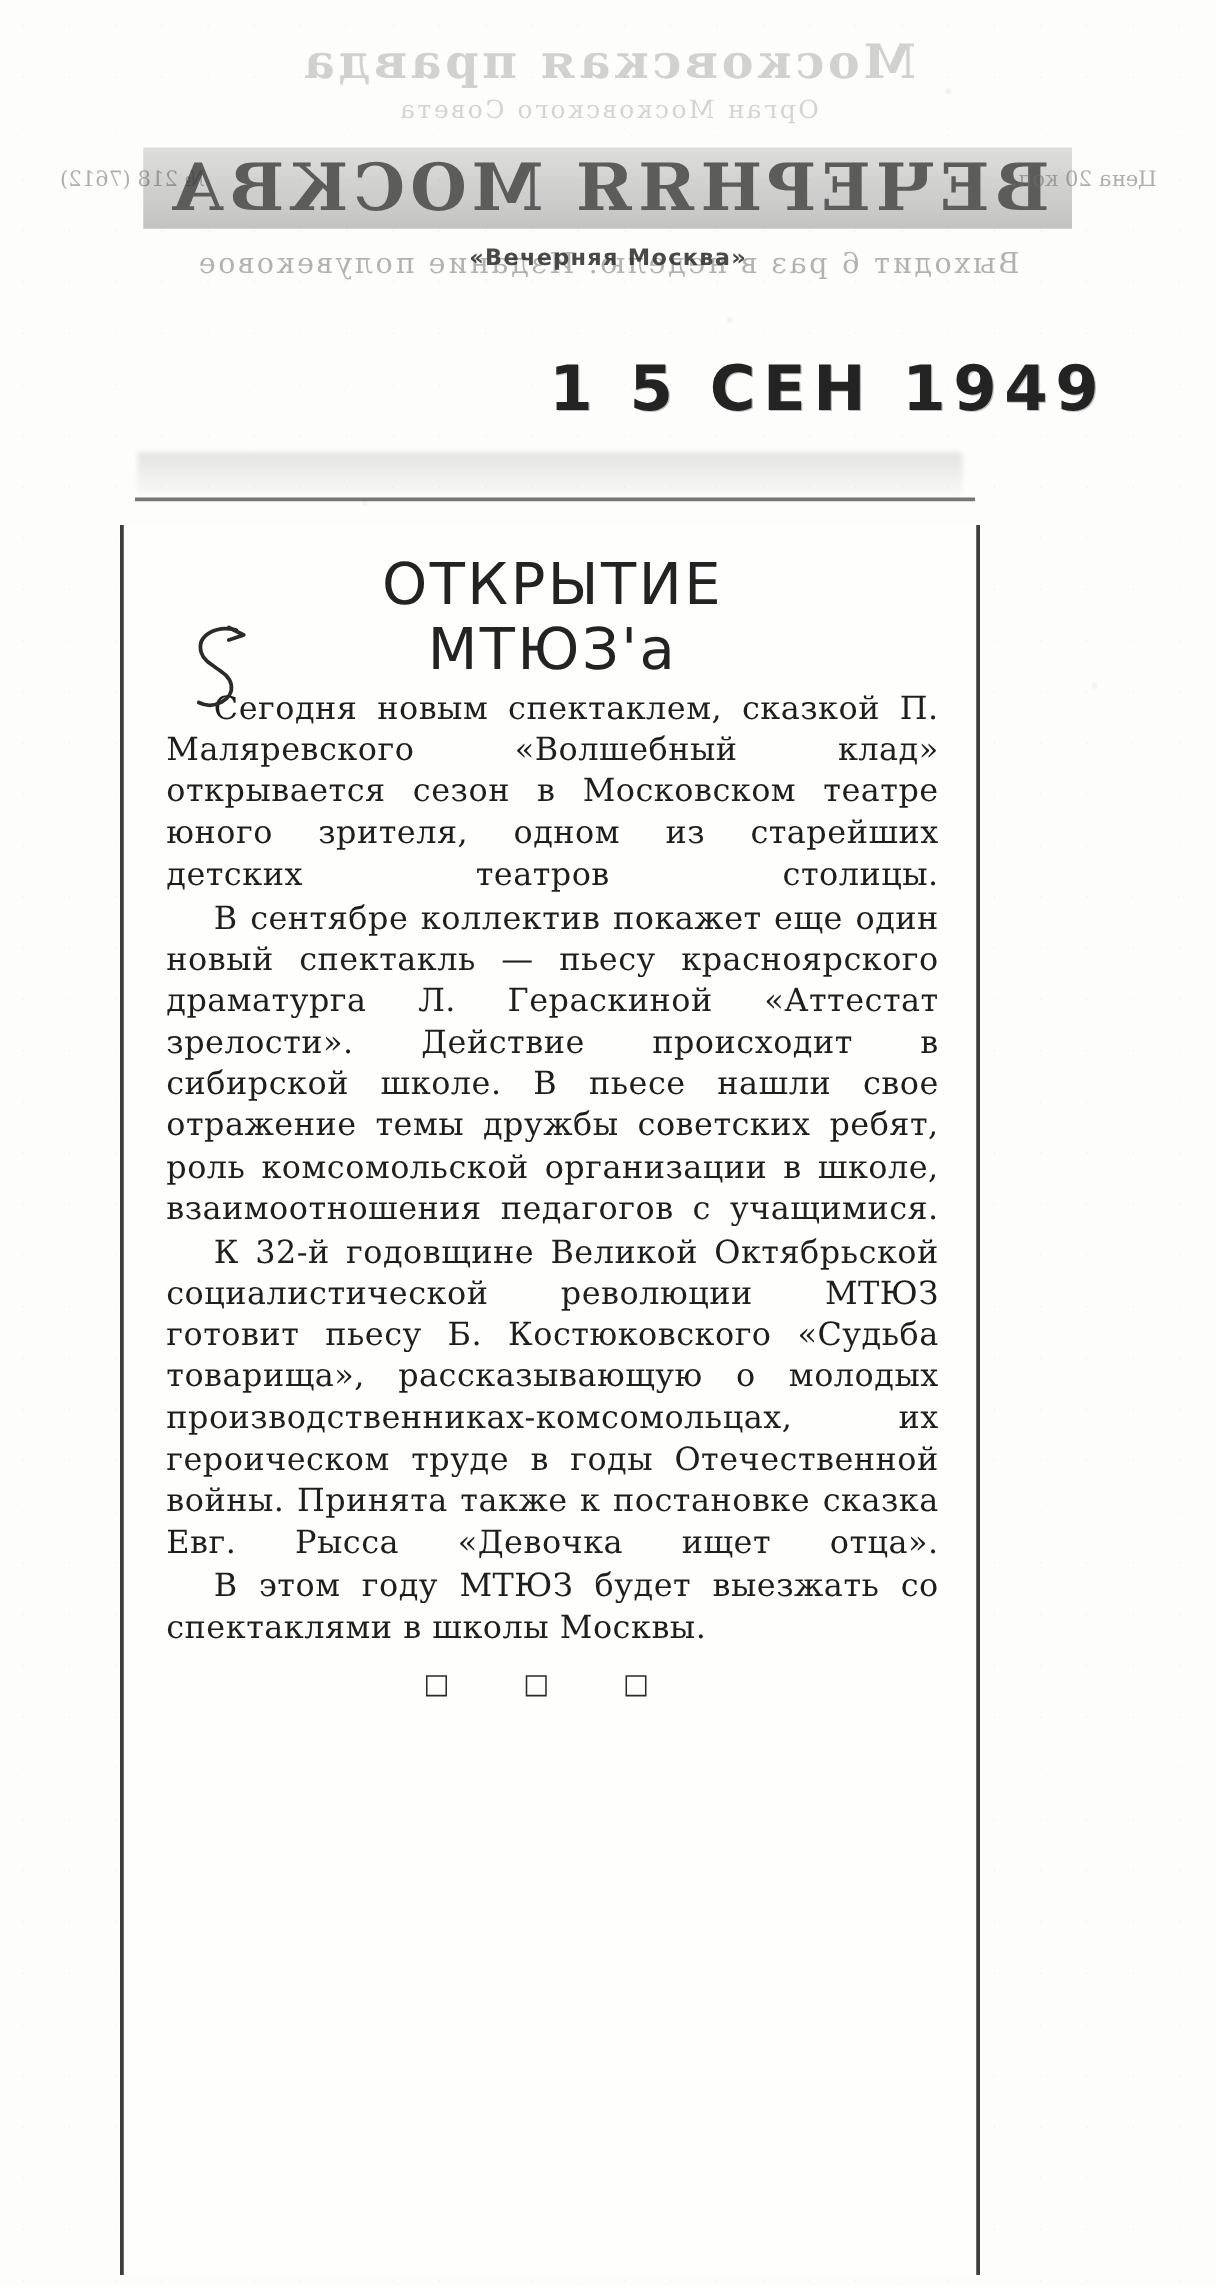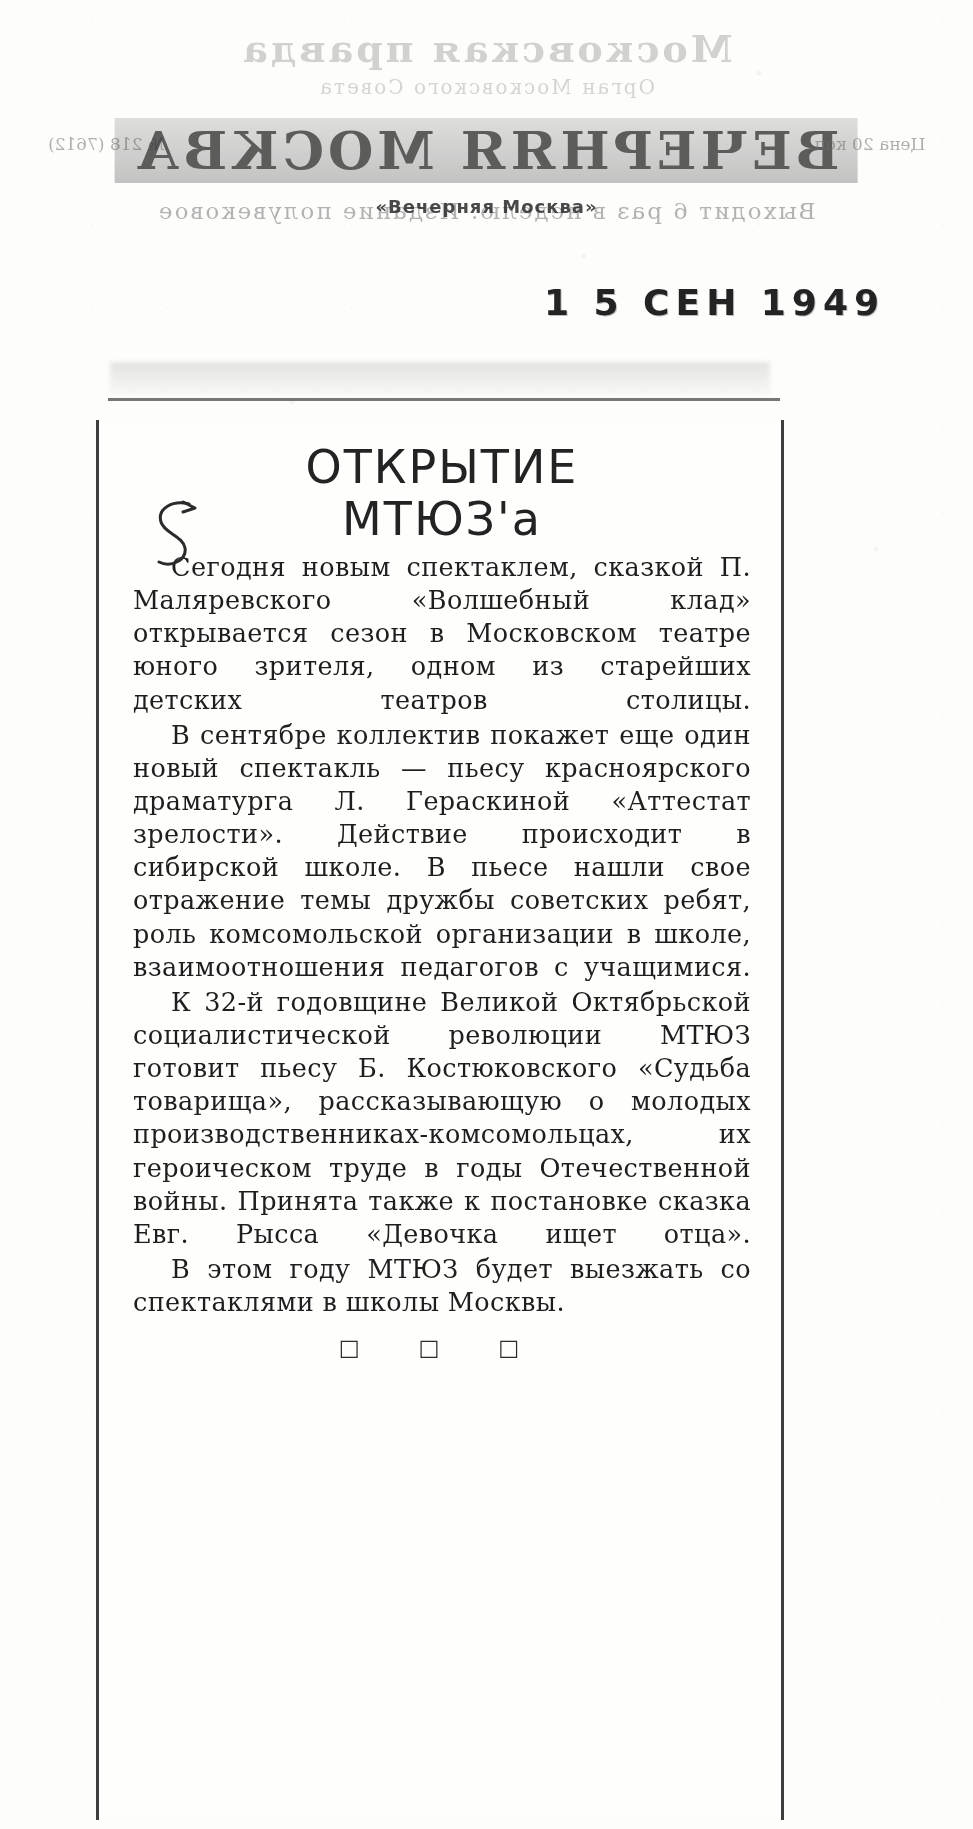--- a/index.html
+++ b/index.html
@@ -135,21 +135,21 @@
     top: 282px;
     left: 0;
     width: 973px;
     text-align: right;
     padding-right: 88px;
     box-sizing: border-box;
   }
   .datestamp span {
     font-family: "DejaVu Sans", sans-serif;
     font-weight: bold;
-    font-size: 36px;
+    font-size: 50px;
     letter-spacing: 6px;
     color: #232323;
     text-shadow: 1px 1px 0 rgba(0,0,0,0.25);
   }
 
   .smudge-band {
     position: absolute;
     top: 362px;
     left: 110px;
     width: 660px;

